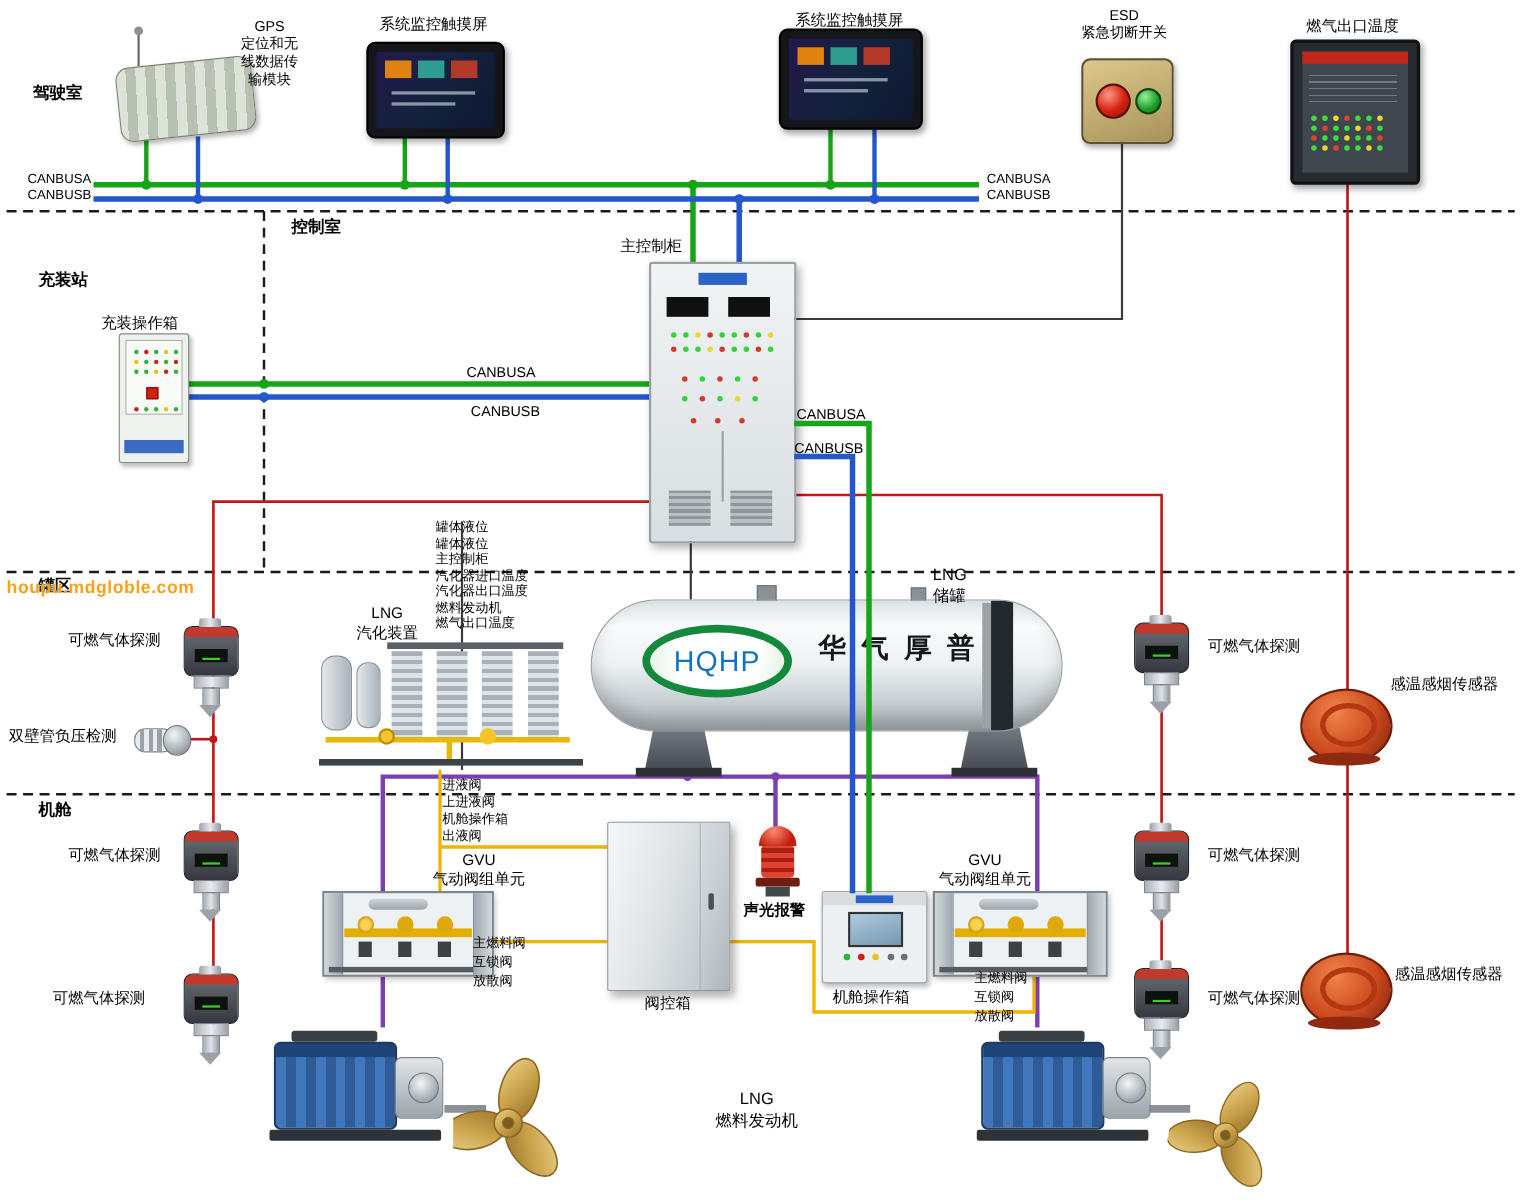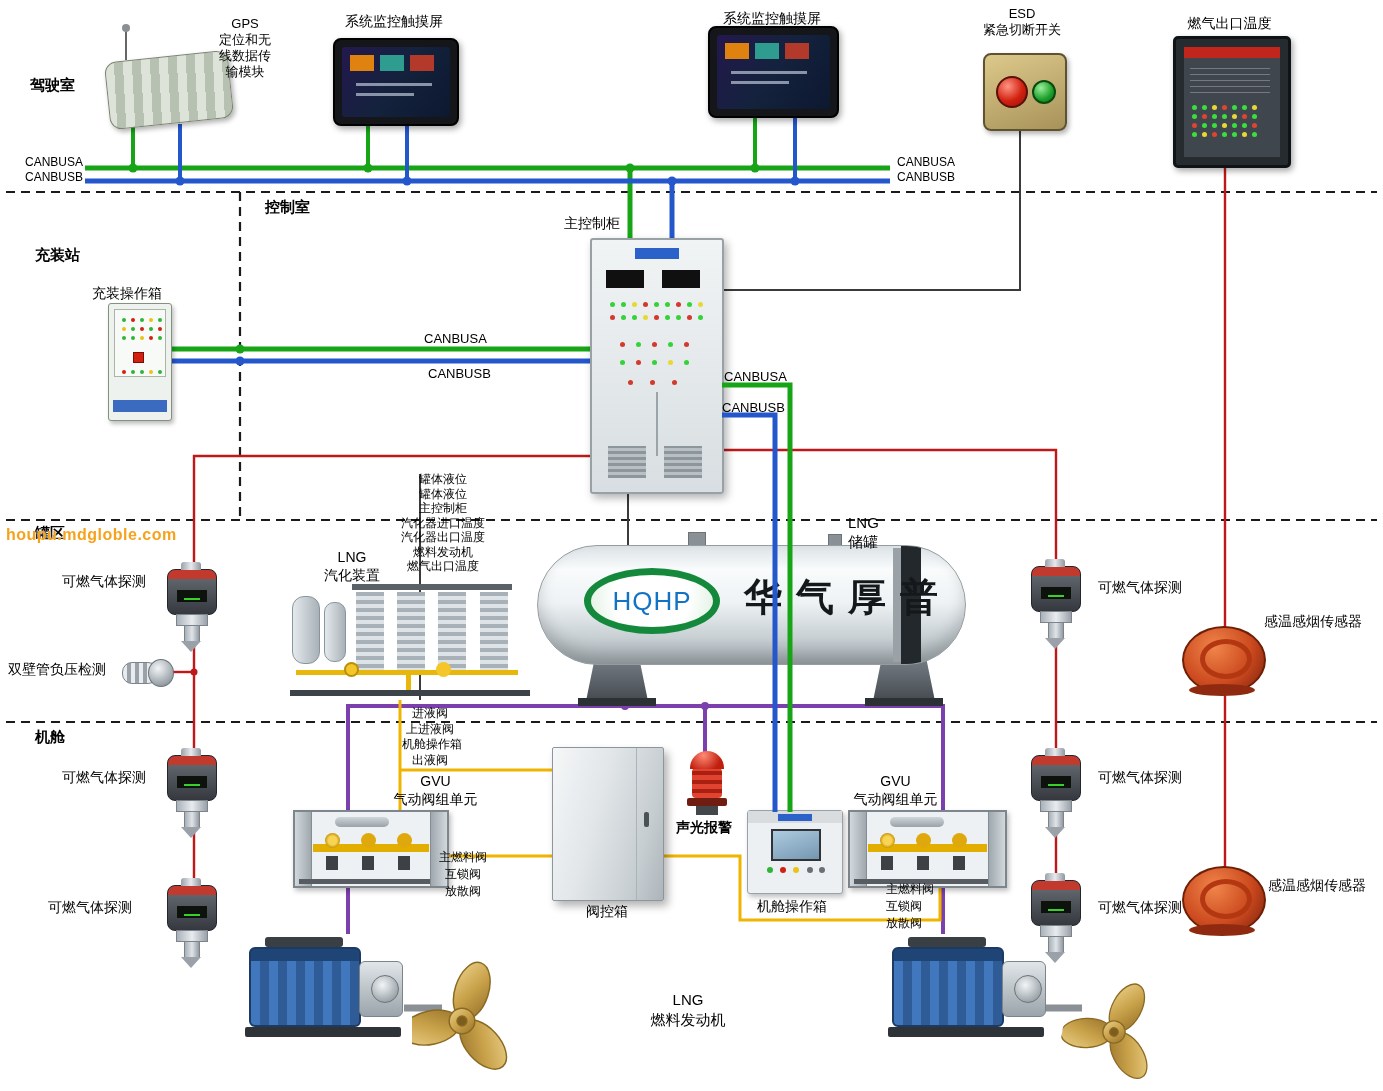--- a/index.html
+++ b/index.html
@@ -6,21 +6,21 @@
   body{font-family:"Liberation Sans","DejaVu Sans",sans-serif;color:#000;}
   #canvas{position:relative;width:1383px;height:1091px;background:#fff;overflow:hidden;}
 
   svg.wires{position:absolute;left:0;top:0;z-index:0;}
   svg.wires.over{z-index:3;}
   .dev{position:absolute;z-index:2;}
   .lbl{position:absolute;z-index:4;font-size:14px;line-height:18px;white-space:nowrap;}
   .sec{font-weight:bold;font-size:15px;}
   .small{font-size:12px;line-height:14.5px;}
   .center{text-align:center;}
-  .right{text-align:center;}
+  .right{text-align:left;}
   .wrap{white-space:normal;}
 
   
   .gps-body{position:absolute;left:4px;top:28px;width:122px;height:66px;border:1px solid #79836f;border-radius:12px;
     background:repeating-linear-gradient(93deg,#dde3d8 0 9px,#b7c1b1 9px 18px);
     transform:rotate(-6deg);box-shadow:2px 3px 5px rgba(0,0,0,.3);}
   .gps-ant{position:absolute;left:22px;top:0;width:2px;height:32px;background:#666;}
   .gps-ant::before{content:"";position:absolute;left:-3px;top:-4px;width:8px;height:8px;border-radius:50%;background:#8a8f94;}
 
   
@@ -122,21 +122,21 @@
 
   
   .tank{border:1px solid #959da2;border-radius:60px;overflow:hidden;
     background:linear-gradient(180deg,#dde3e6 0%,#f9fbfc 20%,#eef2f4 48%,#c7cfd3 78%,#a6afb4 100%);
     box-shadow:inset 0 -10px 16px rgba(0,0,0,.18);}
   .tank-band{position:absolute;right:44px;top:0;width:20px;height:100%;background:#23282c;box-shadow:-10px 0 0 -2px #9aa2a7;}
   .tank-logo{position:absolute;left:46px;top:22px;width:122px;height:52px;border:7px solid #15893b;border-radius:50%;
     background:radial-gradient(circle at 50% 42%,#ffffff 55%,#def0e0);display:flex;align-items:center;justify-content:center;
     font-weight:normal;font-size:26px;color:#1273c4;letter-spacing:1px;}
   .tank-brand{position:absolute;left:206px;top:26px;font-family:"Liberation Serif","DejaVu Serif",serif;
-    font-weight:bold;font-size:38px;letter-spacing:14px;color:#15181b;white-space:nowrap;text-align:right;}
+    font-weight:bold;font-size:25px;letter-spacing:14px;color:#15181b;white-space:nowrap;text-align:right;}
   .tankleg{position:absolute;z-index:1;width:64px;height:50px;background:linear-gradient(180deg,#788087,#3f444a);
     clip-path:polygon(16% 0,84% 0,100% 100%,0 100%);}
   .tankplate{position:absolute;z-index:1;width:78px;height:8px;background:#2c3135;}
   .fitting{position:absolute;z-index:1;background:#8a9196;border:1px solid #6b7378;}
 
   
   .smoke{border-radius:50%;background:radial-gradient(circle at 38% 30%,#f0854a,#cc4a1f 55%,#8f2a10 88%);border:2px solid #6f1f06;}
   .smoke::before{content:"";position:absolute;left:16px;top:11px;width:42px;height:30px;border:5px solid #b33812;border-radius:50%;}
   .smoke::after{content:"";position:absolute;left:5px;bottom:-4px;width:66px;height:12px;border-radius:50%;background:#8f2a10;}
 

